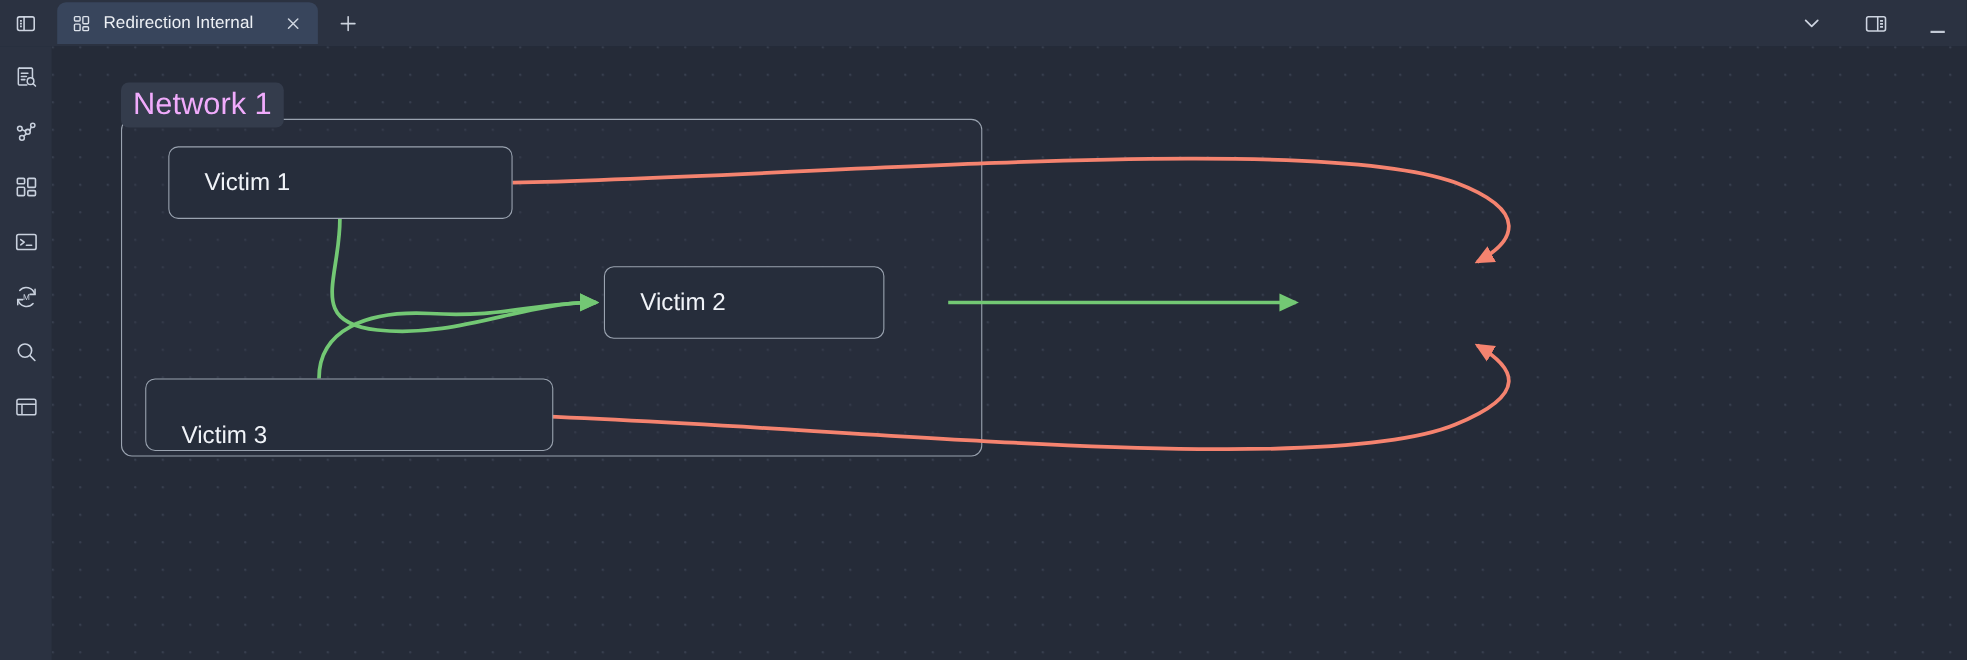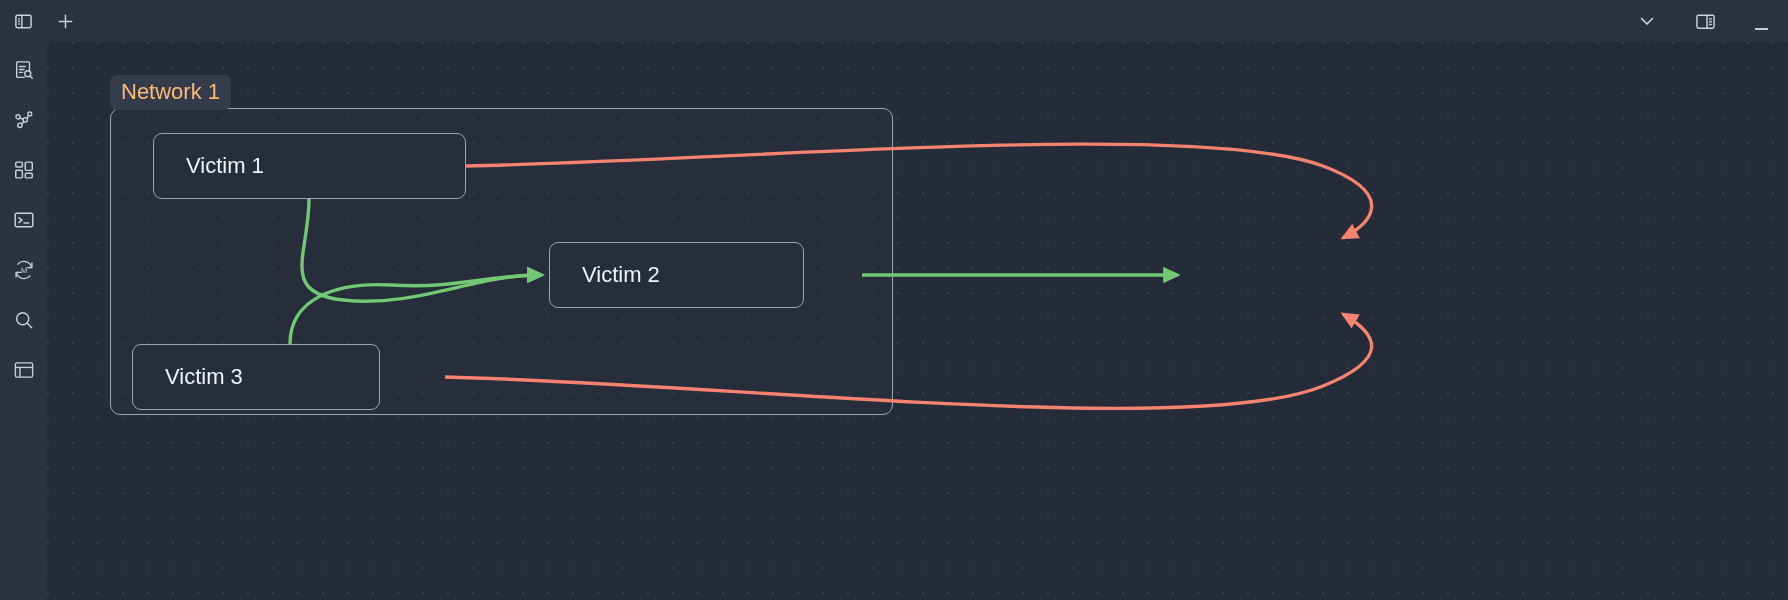--- a/index.html
+++ b/index.html
@@ -96,24 +96,24 @@
 
   .group-box {
     position: absolute;
     border: 1px solid #9aa3b0;
     border-radius: 10px;
     background: rgba(44,51,66,0.38);
   }
   .group-label {
     position: absolute;
     background: #343c4c;
-    color: #fdba74;
+    color: #f0abfc;
     border-radius: 7px;
     padding: 4px 11px 5px 11px;
-    font-size: 22px;
+    font-size: 28px;
     white-space: nowrap;
   }
 
   .node {
     position: absolute;
     border: 1px solid #9aa3b0;
     border-radius: 9px;
     background: #262d3b;
     display: flex; align-items: center;
     padding-left: 32px;
@@ -142,20 +142,37 @@
       <div class="icon-btn" title="Toggle panel">
         <svg width="19" height="19" viewBox="0 0 20 20" fill="none" stroke="currentColor" stroke-width="1.5">
           <rect x="2" y="3.5" width="16" height="13" rx="1.8"></rect>
           <line x1="8.3" y1="3.5" x2="8.3" y2="16.5"></line>
           <line x1="4.4" y1="7.4" x2="6.2" y2="7.4" stroke-width="1.7"></line>
           <line x1="4.4" y1="10" x2="6.2" y2="10" stroke-width="1.7"></line>
           <line x1="4.4" y1="12.6" x2="6.2" y2="12.6" stroke-width="1.7"></line>
         </svg>
       </div>
 
+      <div class="tab">
+        <span class="tab-icon">
+          <svg width="17" height="17" viewBox="0 0 20 20" fill="none" stroke="currentColor" stroke-width="1.5">
+            <rect x="2" y="2.5" width="6" height="4.6" rx="1"></rect>
+            <rect x="11" y="2.5" width="6" height="7.6" rx="1"></rect>
+            <rect x="2" y="10.5" width="6" height="7" rx="1"></rect>
+            <rect x="11" y="13.3" width="6" height="4.2" rx="1"></rect>
+          </svg>
+        </span>
+        <span class="tab-title">Redirection Internal</span>
+        <span class="tab-close">
+          <svg width="15" height="15" viewBox="0 0 16 16" fill="none" stroke="currentColor" stroke-width="1.5" stroke-linecap="round">
+            <line x1="3.5" y1="3.5" x2="12.5" y2="12.5"></line>
+            <line x1="12.5" y1="3.5" x2="3.5" y2="12.5"></line>
+          </svg>
+        </span>
+      </div>
 
       <div class="newtab">
         <svg width="19" height="19" viewBox="0 0 20 20" fill="none" stroke="currentColor" stroke-width="1.5" stroke-linecap="round">
           <line x1="10" y1="3.5" x2="10" y2="16.5"></line>
           <line x1="3.5" y1="10" x2="16.5" y2="10"></line>
         </svg>
       </div>
     </div>
 
     <div class="tb-spacer"></div>
@@ -275,18 +292,18 @@
 
       <path d="M 815 233 L 1131 233" fill="none" stroke="#73c874" stroke-width="3.4" marker-end="url(#arrow-green)"></path>
     </svg>
 
     <div class="node" id="node-victim-1" style="left: 106px; top: 91px; width: 313px; height: 66px;">
       <span class="node-label">Victim 1</span>
     </div>
     <div class="node" id="node-victim-2" style="left: 502px; top: 200px; width: 255px; height: 66px;">
       <span class="node-label">Victim 2</span>
     </div>
-    <div class="node" id="node-victim-3" style="left: 85px; top: 302px; width: 248px; height: 66px;">
+    <div class="node" id="node-victim-3" style="left: 85px; top: 302px; width: 371px; height: 66px; align-items: flex-end;">
       <span class="node-label">Victim 3</span>
     </div>
 
   </div>
 </div>
 
 </body></html>

